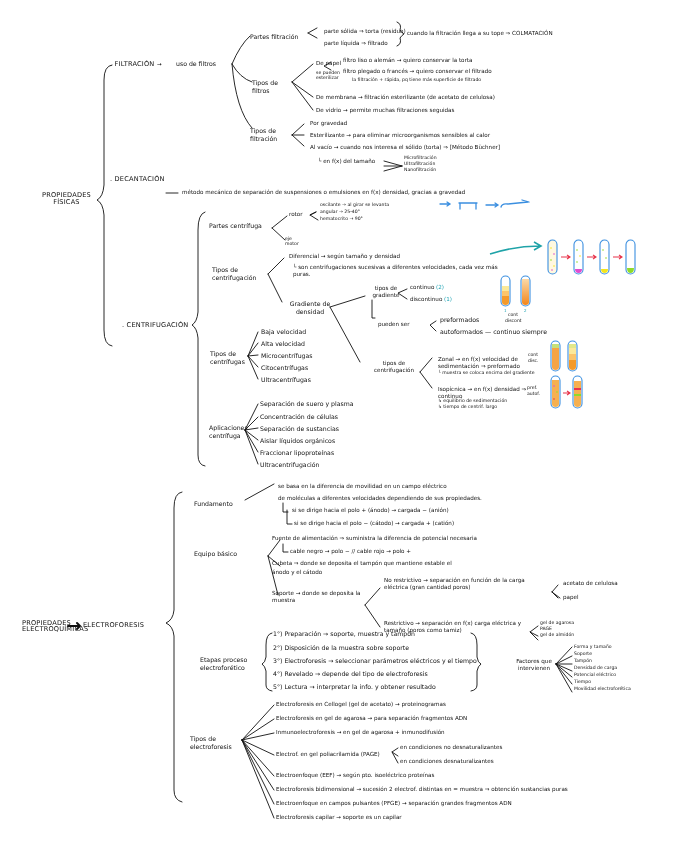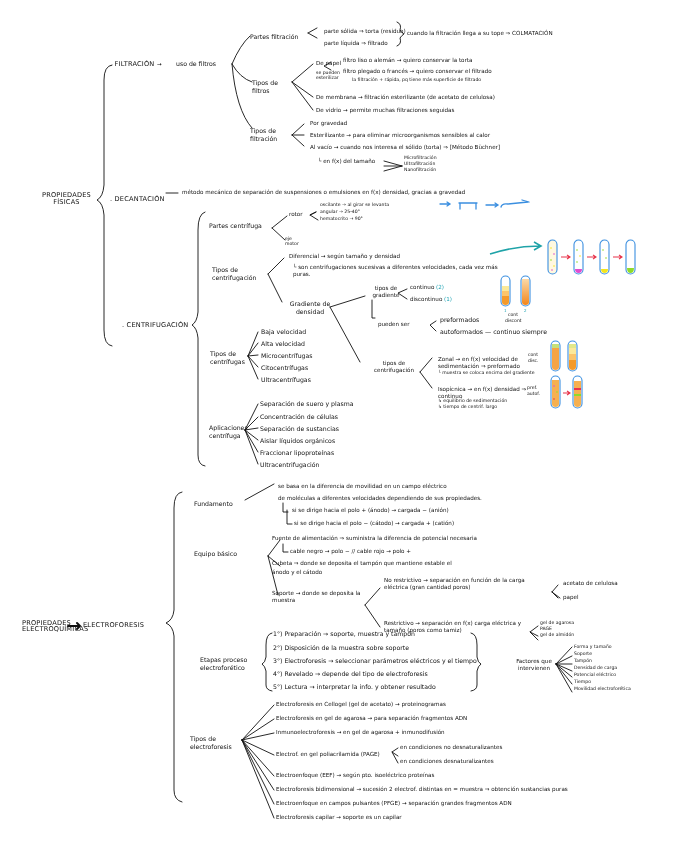--- a/index.html
+++ b/index.html
@@ -93,21 +93,21 @@
 
 <div class="t md" style="left:250px;top:127px;width:44px;white-space:normal;">Tipos de filtración</div>
 <div class="t" style="left:310px;top:120px;">Por gravedad</div>
 <div class="t" style="left:310px;top:132px;">Esterilizante → para eliminar microorganismos sensibles al calor</div>
 <div class="t" style="left:310px;top:144px;">Al vacío → cuando nos interesa el sólido (torta) ⇒ [Método Büchner]</div>
 <div class="t" style="left:318px;top:158px;">└ <span>en f(x) del tamaño</span></div>
 <div class="t sm" style="left:404px;top:155px;">Microfiltración</div>
 <div class="t sm" style="left:404px;top:161px;">Ultrafiltración</div>
 <div class="t sm" style="left:404px;top:167px;">Nanofiltración</div>
 
-<div class="t caps" style="left:110px;top:196px;">. DECANTACIÓN</div>
+<div class="t caps" style="left:110px;top:176px;">. DECANTACIÓN</div>
 <div class="t" style="left:182px;top:189px;">método mecánico de separación de suspensiones o emulsiones en f(x) densidad, gracias a gravedad</div>
 
 <div class="t caps" style="left:122px;top:322px;">. CENTRIFUGACIÓN</div>
 
 <div class="t md" style="left:209px;top:222px;">Partes centrífuga</div>
 <div class="t" style="left:289px;top:211px;">rotor</div>
 <div class="t sm" style="left:320px;top:202px;">oscilante → al girar se levanta</div>
 <div class="t sm" style="left:320px;top:209px;">angular → 25-40°</div>
 <div class="t sm" style="left:320px;top:216px;">hematocrito → 90°</div>
 <div class="t sm" style="left:285px;top:236px;width:20px;white-space:normal;">eje motor</div>

